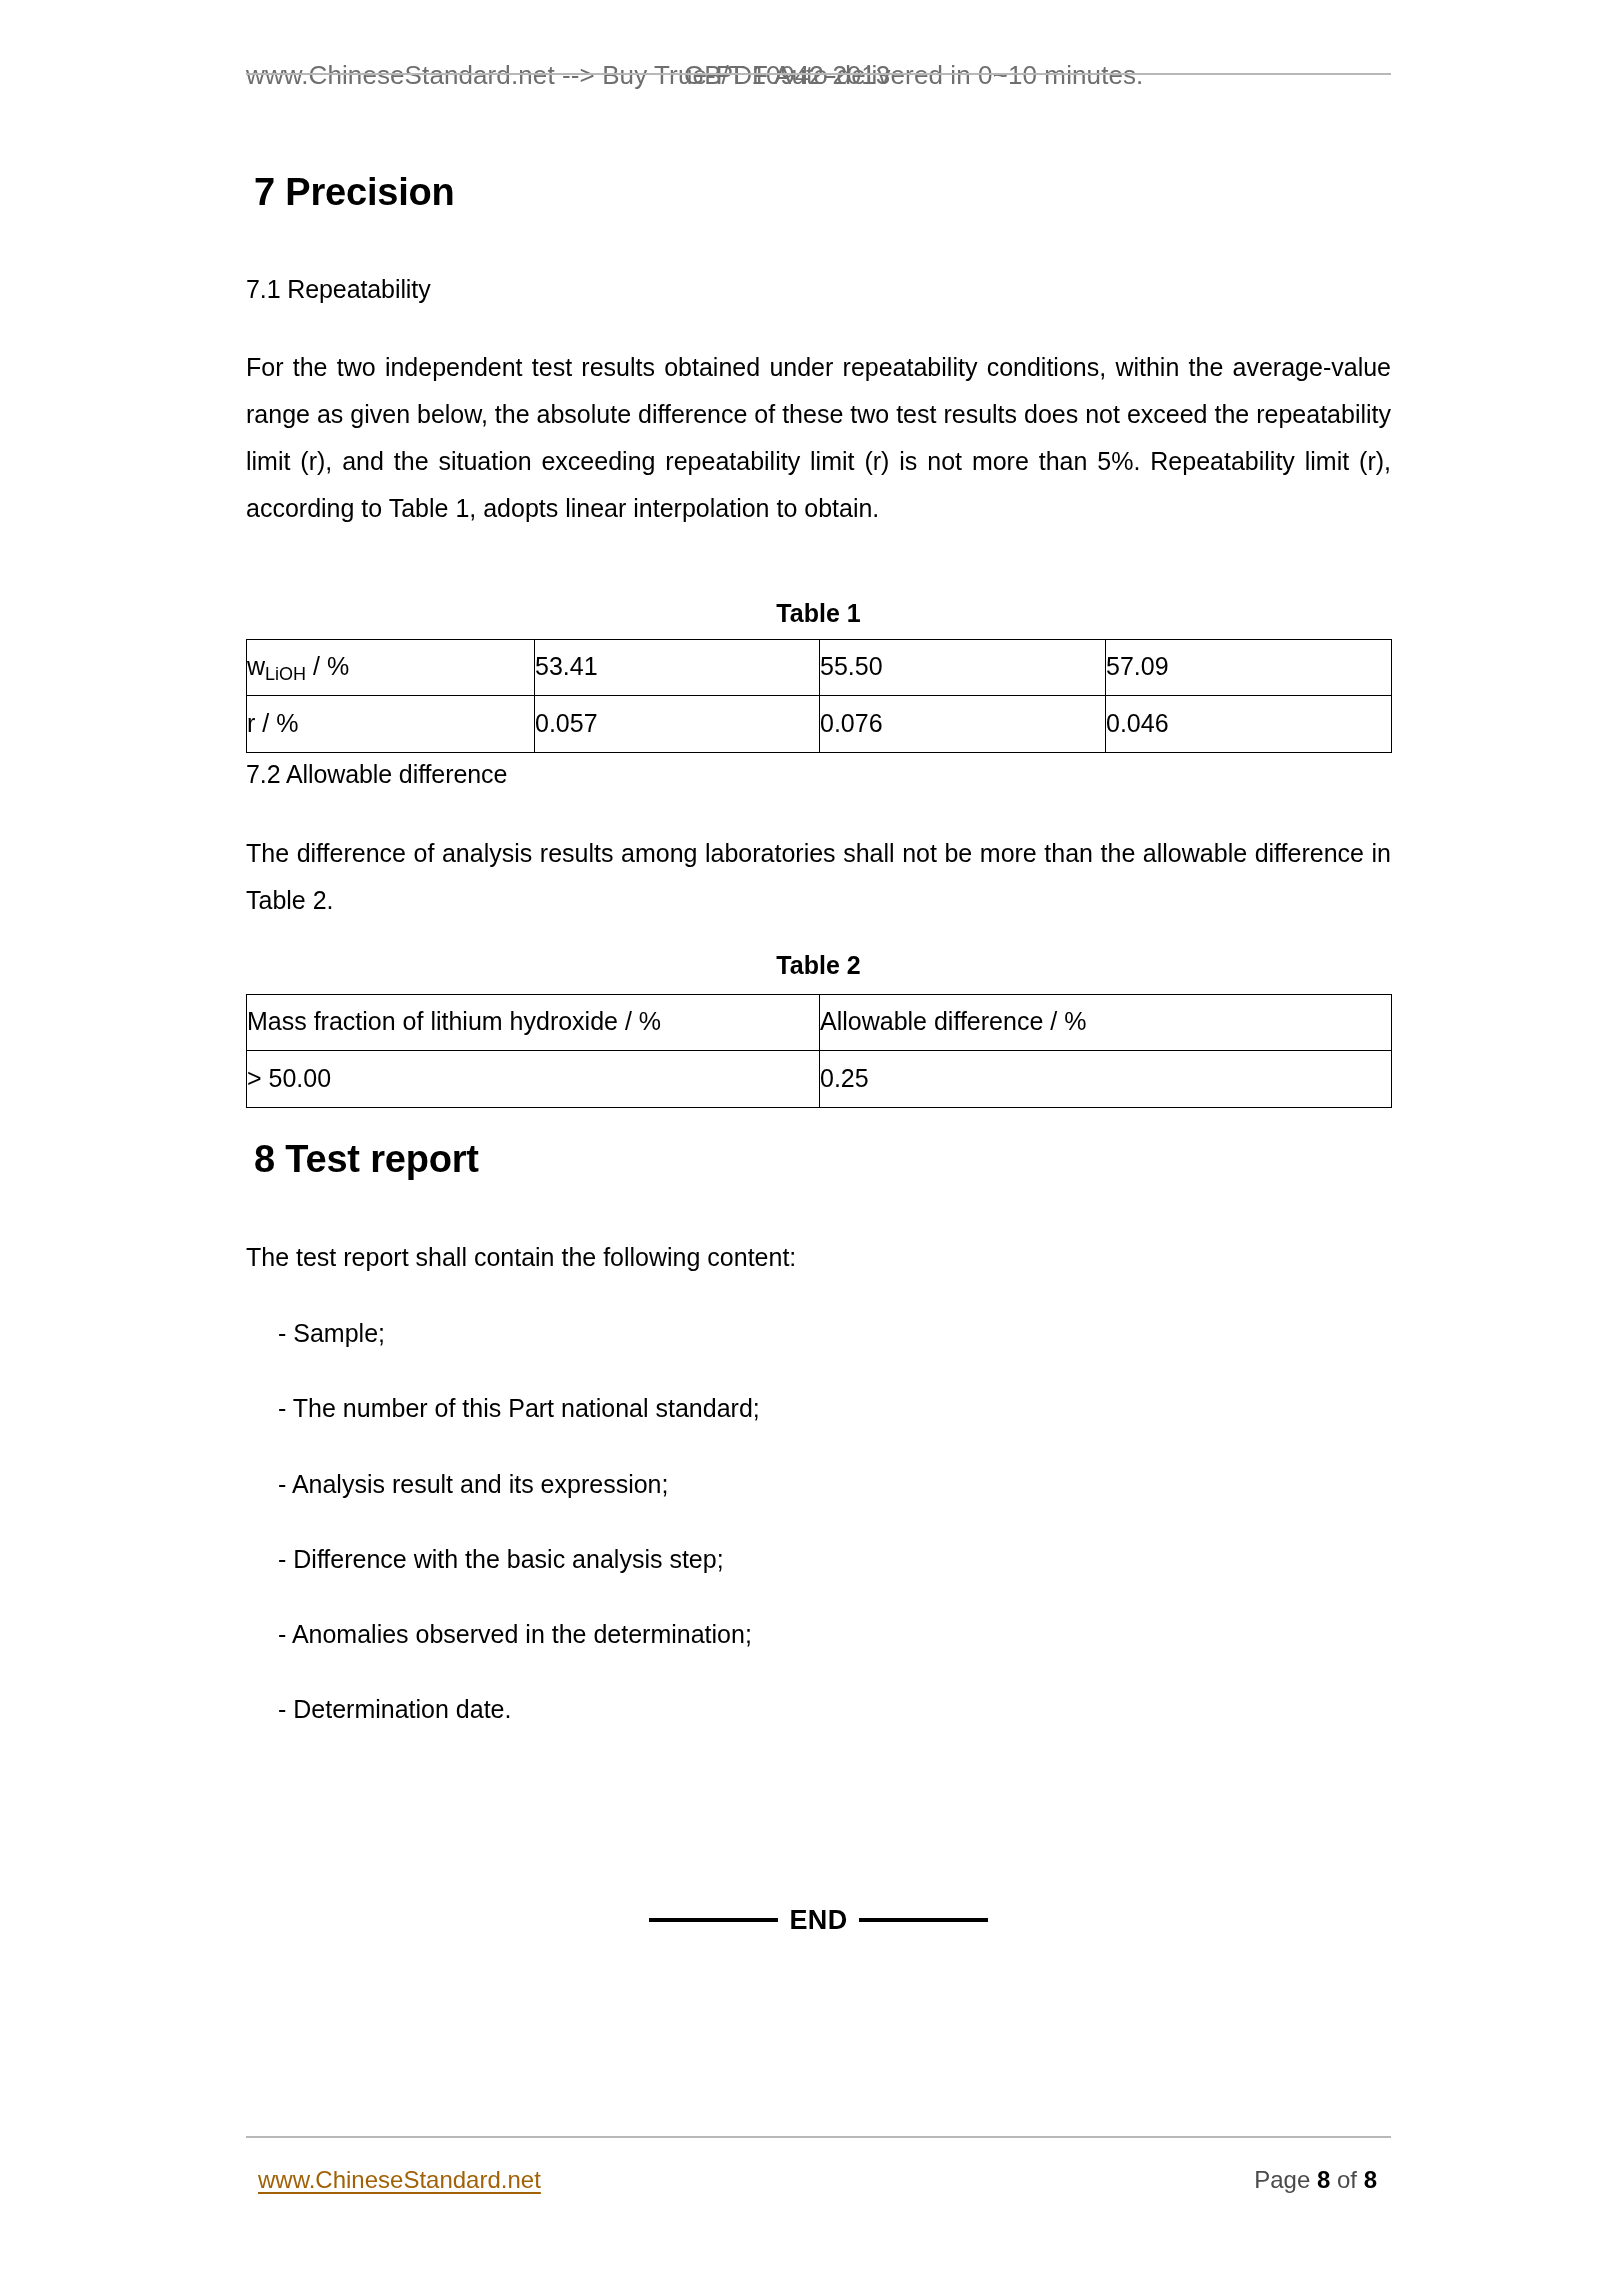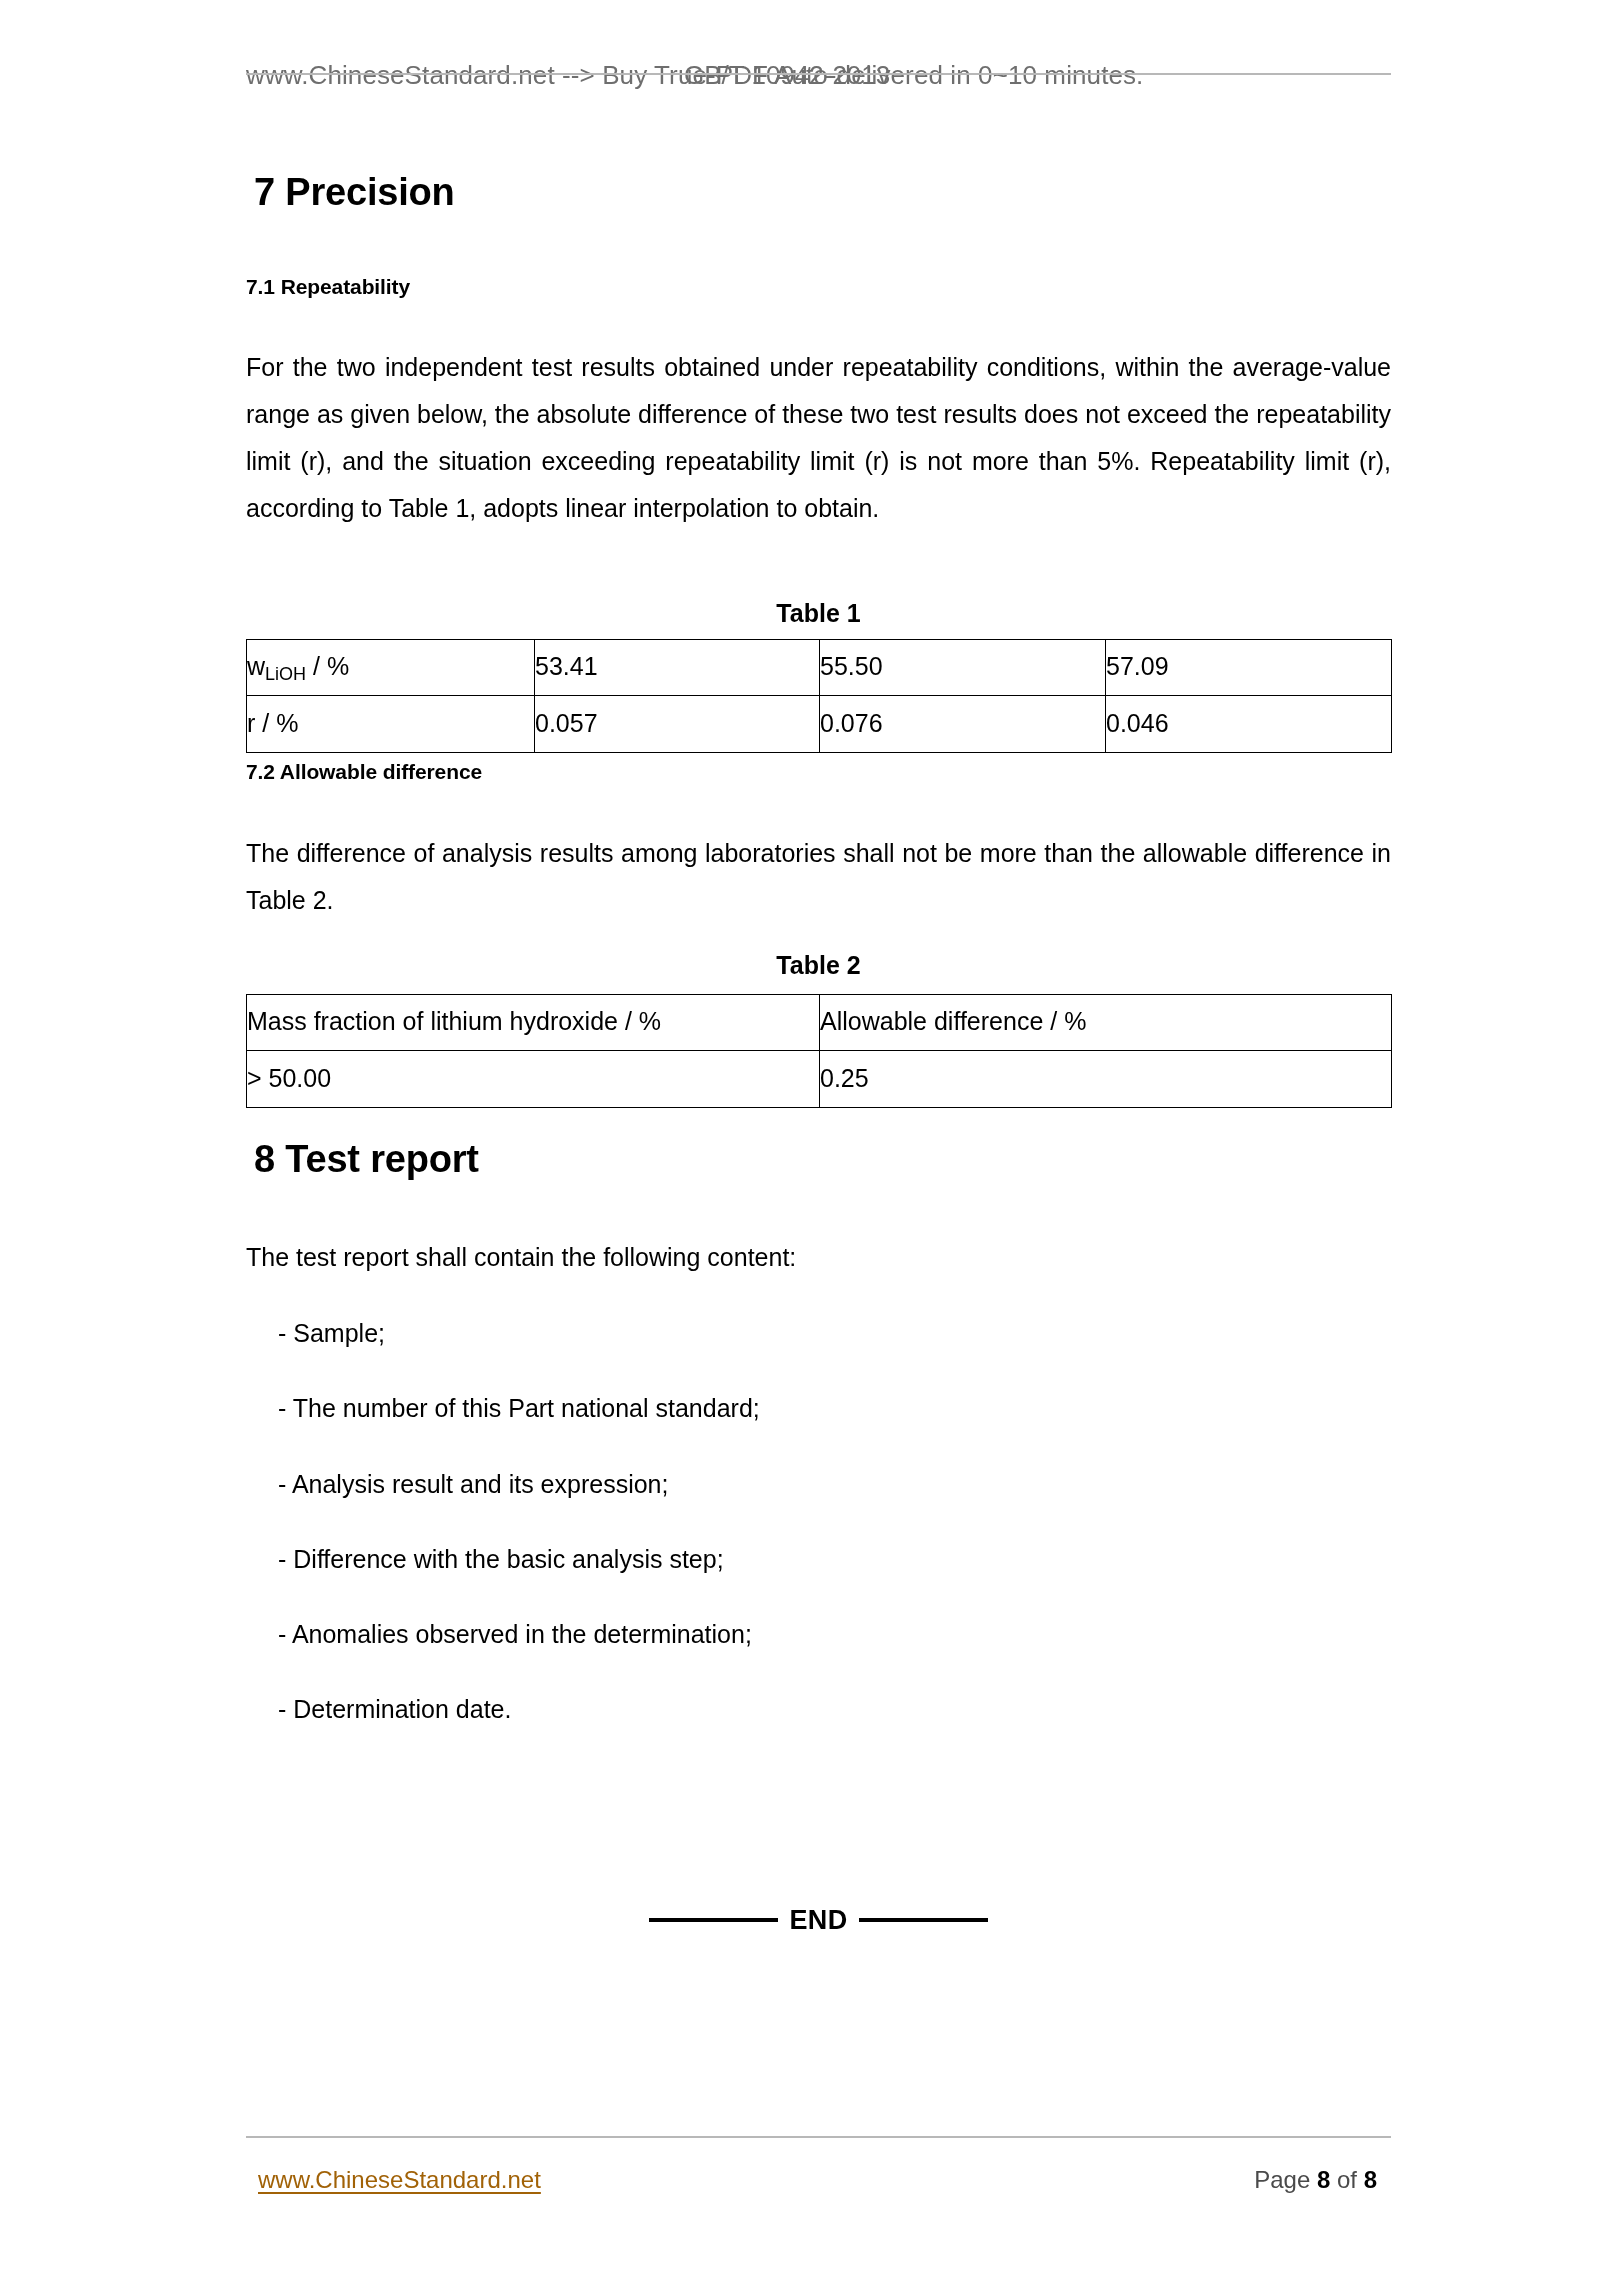--- a/index.html
+++ b/index.html
@@ -57,22 +57,22 @@
     background: #b8b8b8;
   }
 
   h1.sec {
     font-size: 38px;
     font-weight: bold;
     margin: 8px;
     letter-spacing: -0.2px;
   }
   h2.subsec {
-    font-size: 21px;
-    font-weight: bold;
+    font-size: 25px;
+    font-weight: normal;
     margin: 0;
     letter-spacing: -0.1px;
   }
   p.body {
     font-size: 25px;
     line-height: 47px;
     margin: 0;
     text-align: justify;
     text-justify: inter-word;
   }

